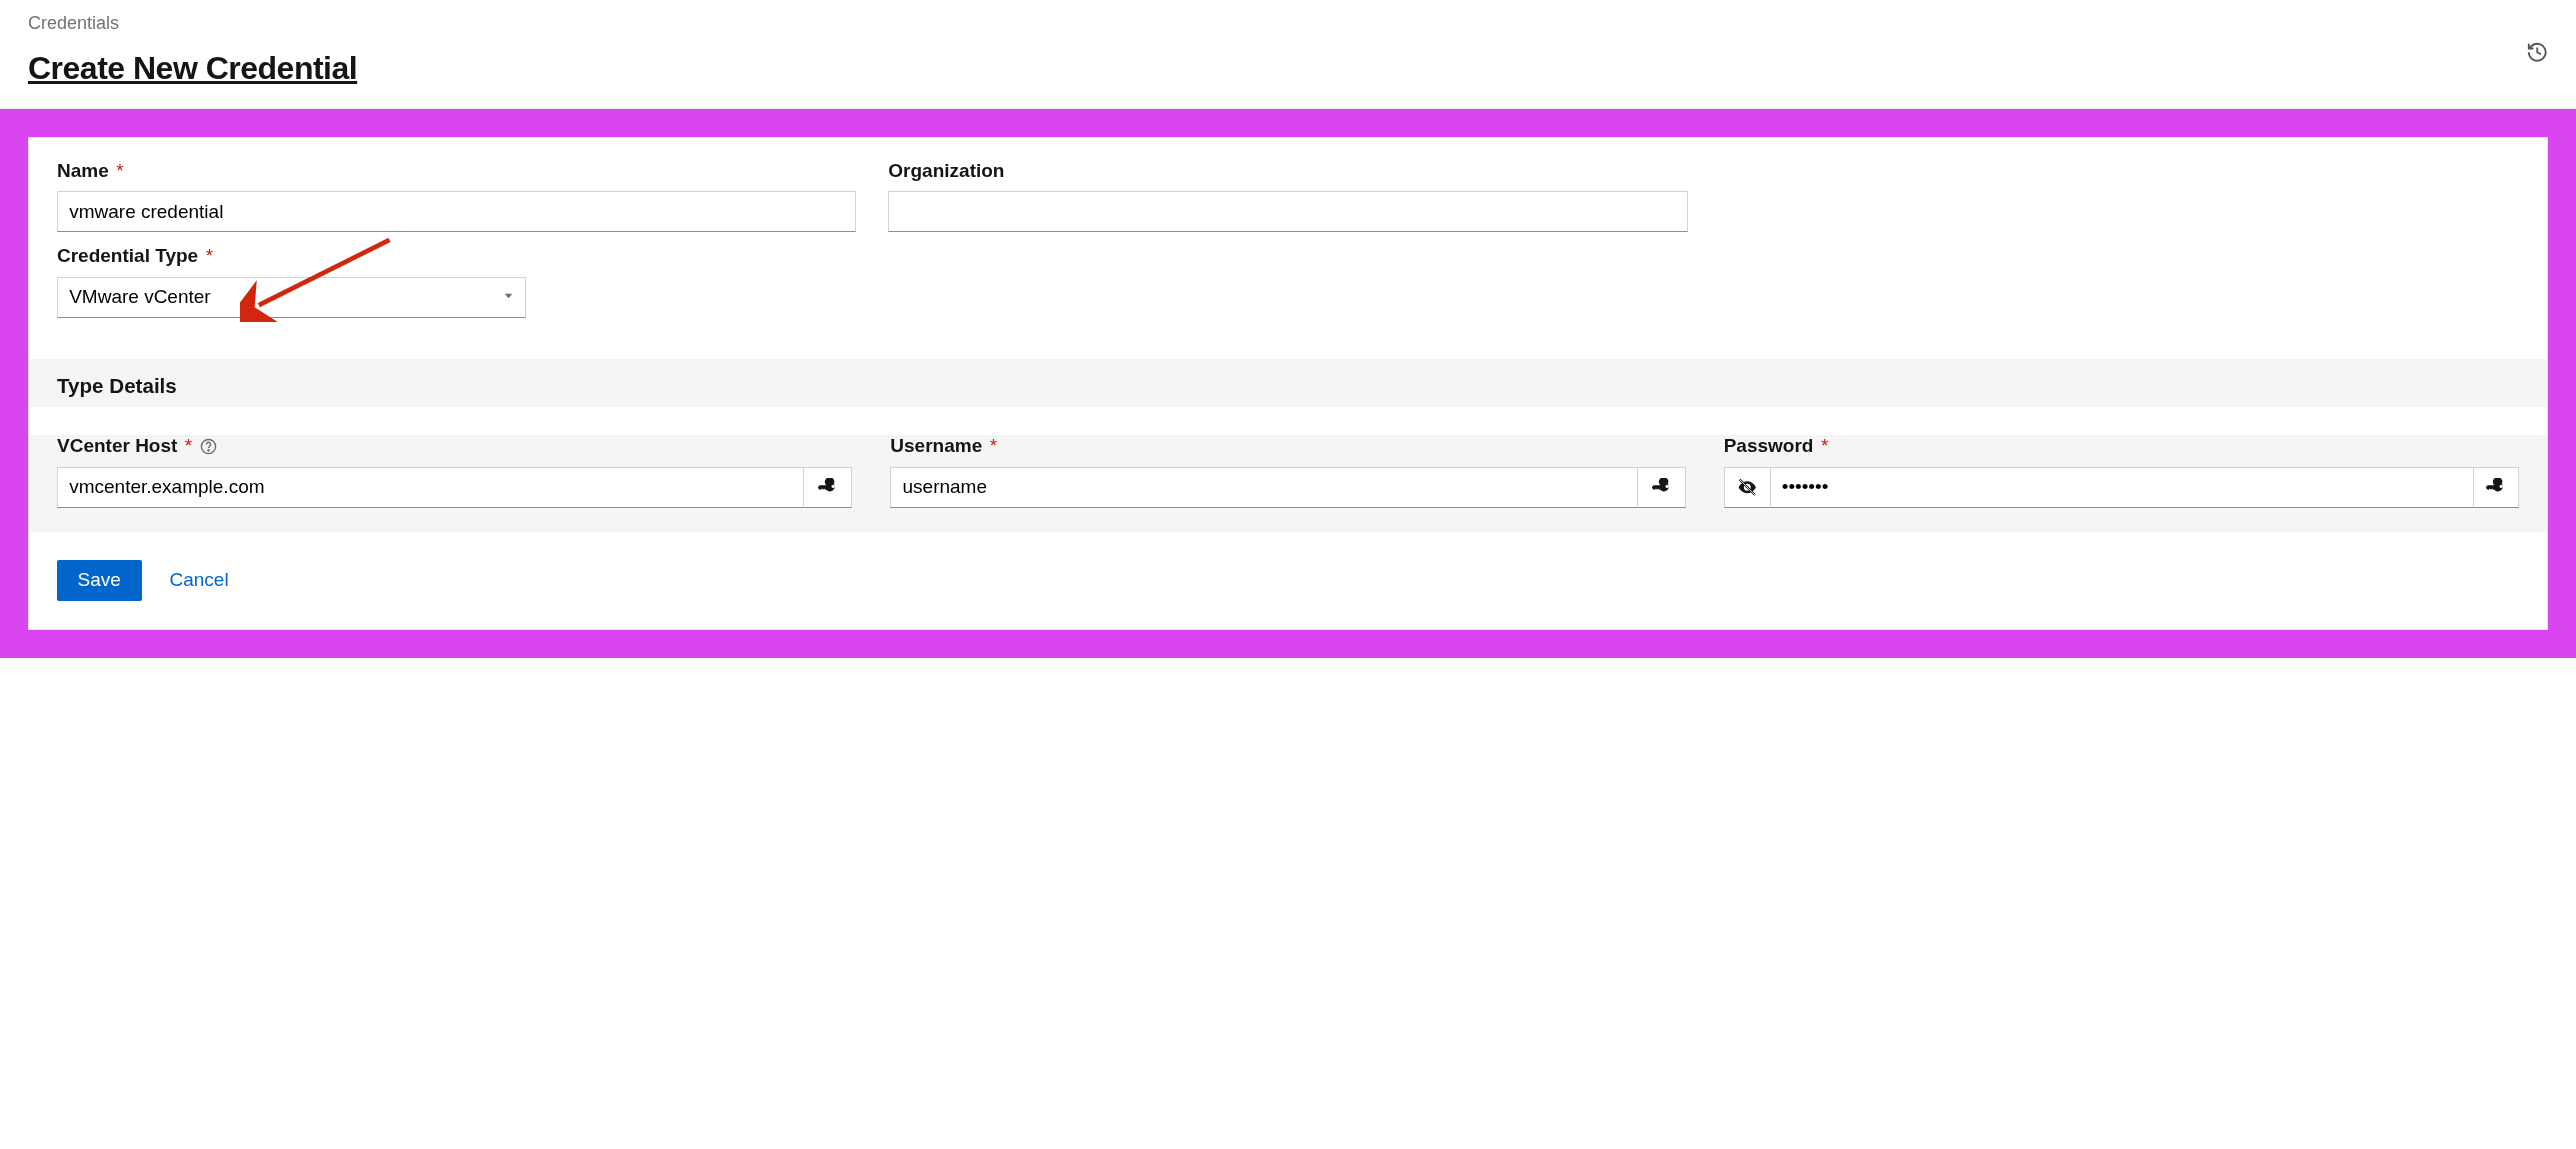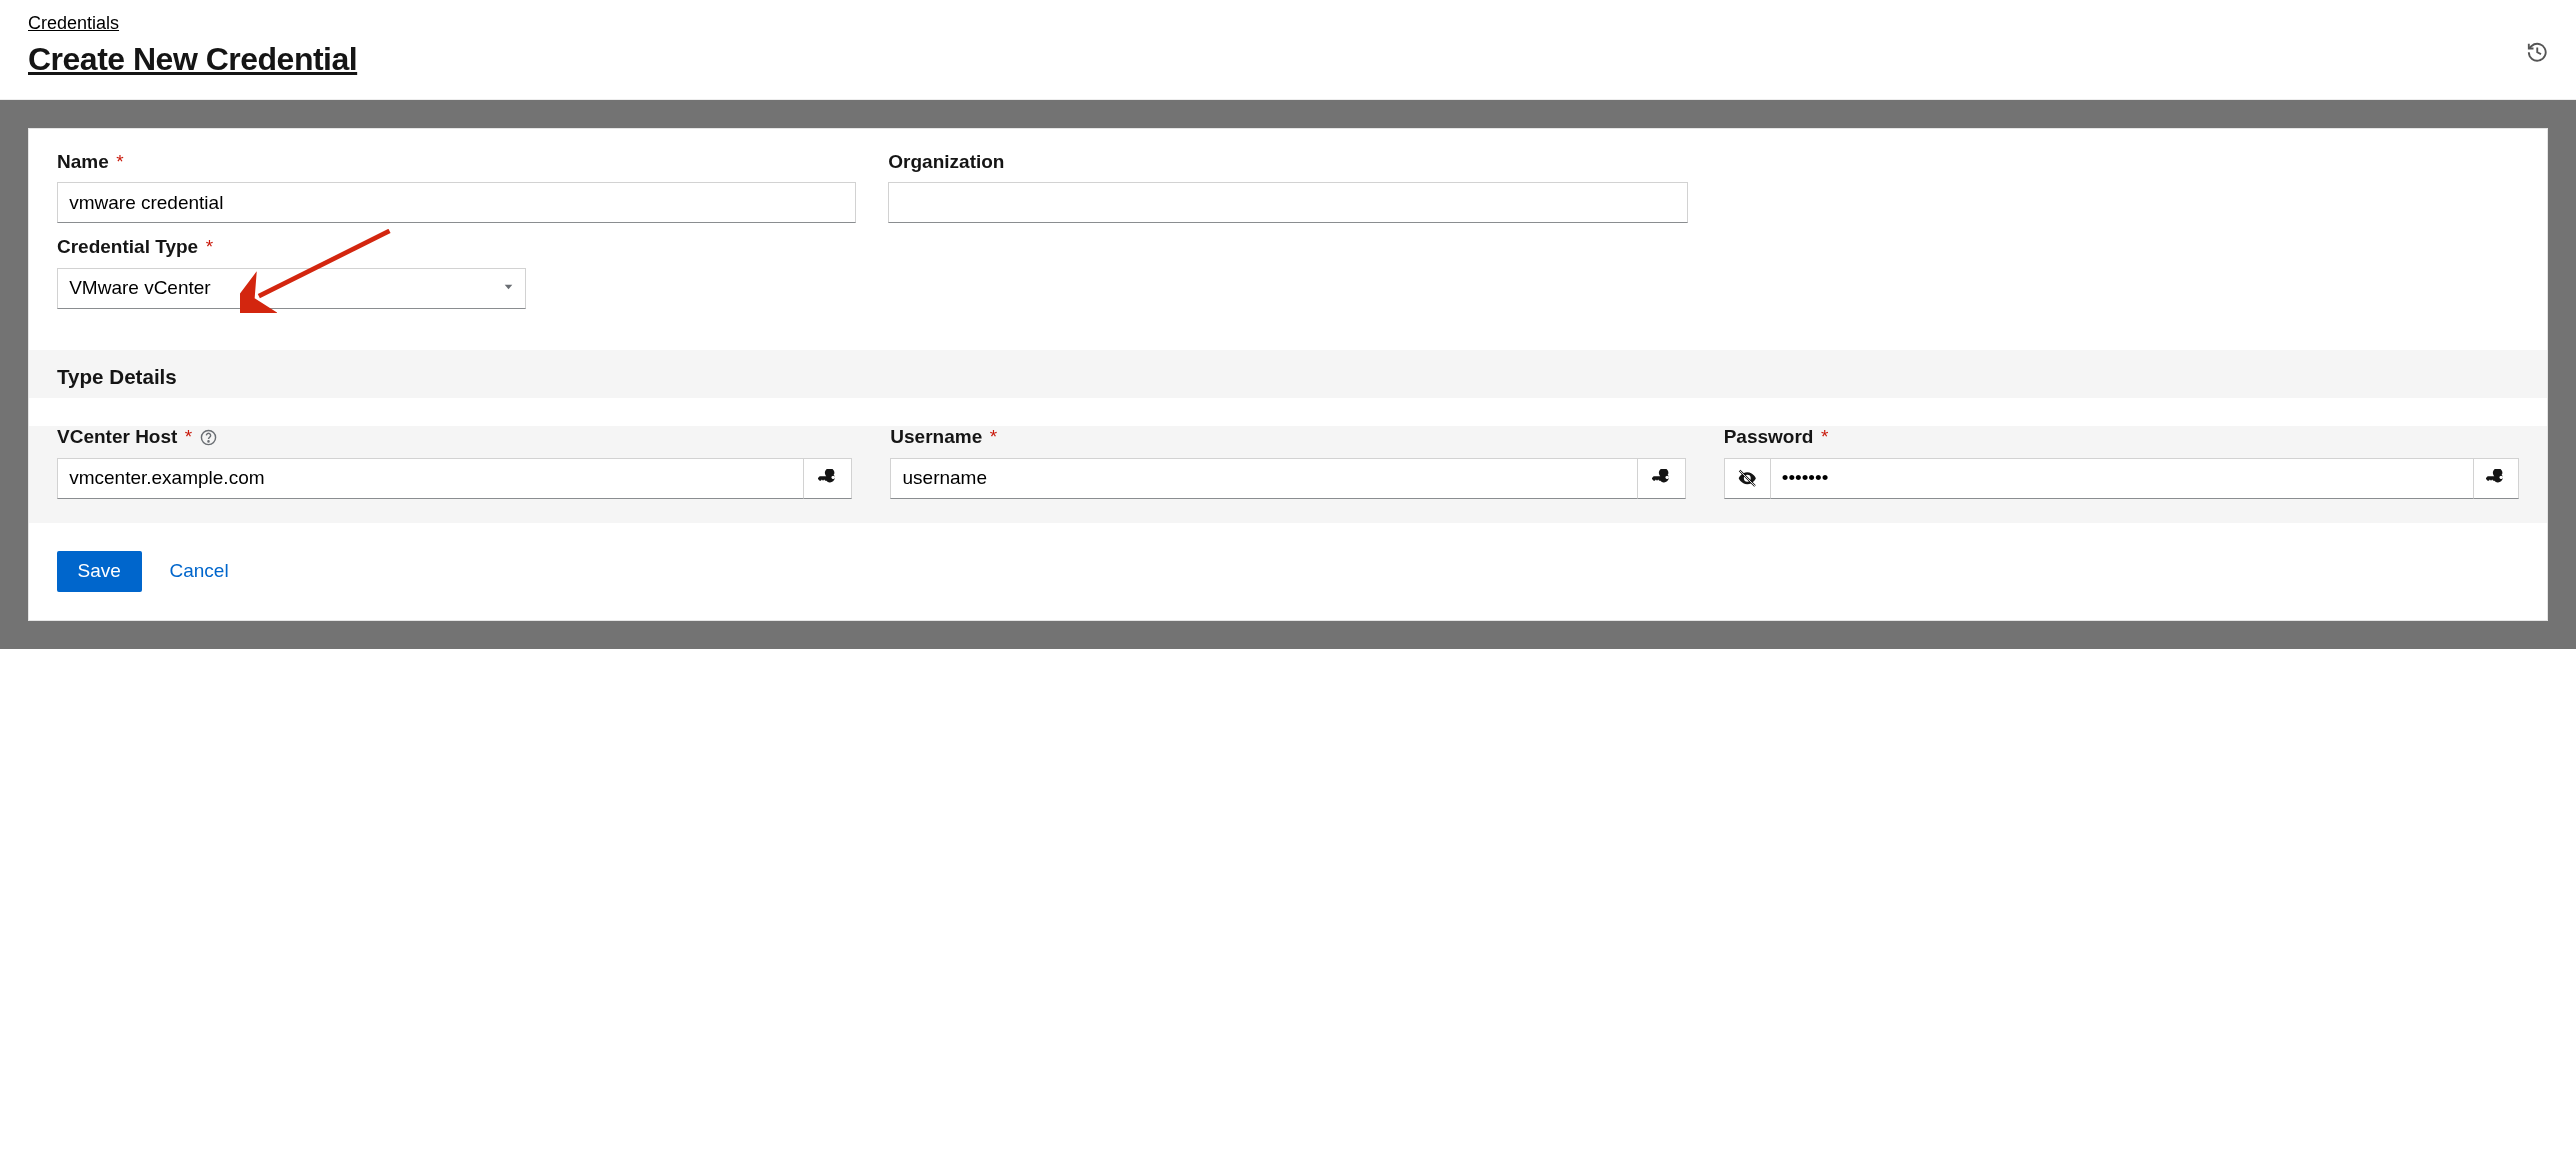--- a/index.html
+++ b/index.html
@@ -10,38 +10,37 @@
     color: #151515;
   }
   .header {
     padding: 13px 28px 20.6px 28px;
     border-bottom: 0.9px solid #ededed;
     display: flex;
     align-items: flex-start;
     justify-content: space-between;
   }
   .breadcrumb {
-    color: #000000;
+    color: #737373;
     font-size: 18px;
-    margin-bottom: 7px;
-    cursor: pointer;
-    text-decoration: underline;
+    margin-bottom: 16px;
+    cursor: pointer;
   }
   .page-title {
     font-size: 32px;
     font-weight: 600;
     letter-spacing: -0.5px;
     text-decoration: underline;
   }
   .history-icon-wrap {
     margin-top: 28px;
     color: #555;
   }
   .content-wrap {
-    background: #737373;
+    background: #d946ef;
     padding: 28px;
   }
   .card {
     background: #fff;
     border: 0.9px solid #e5e5e5;
   }
   .section-top {
     padding: 22.5px 28px 28px 28px;
   }
   .row {

